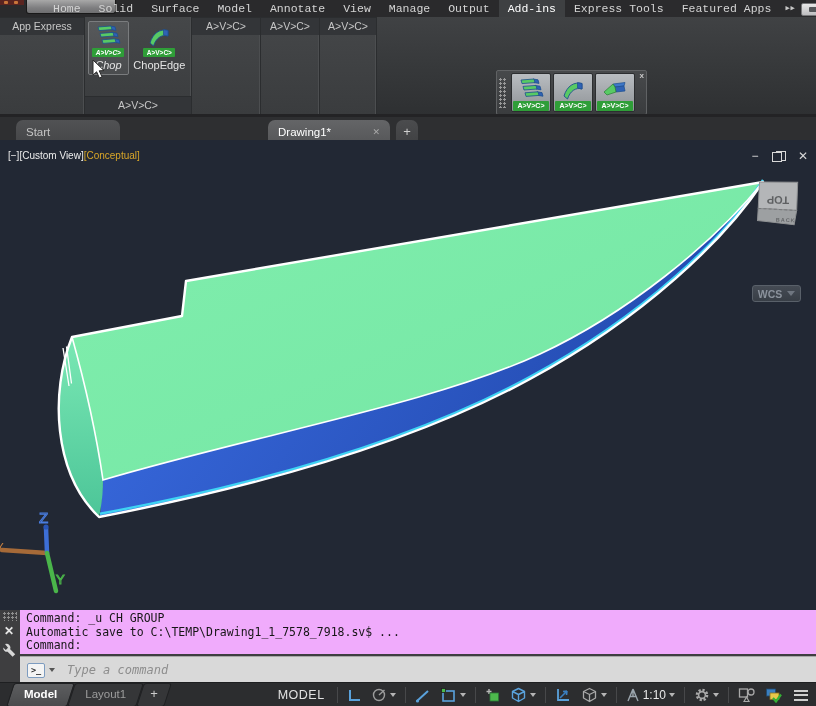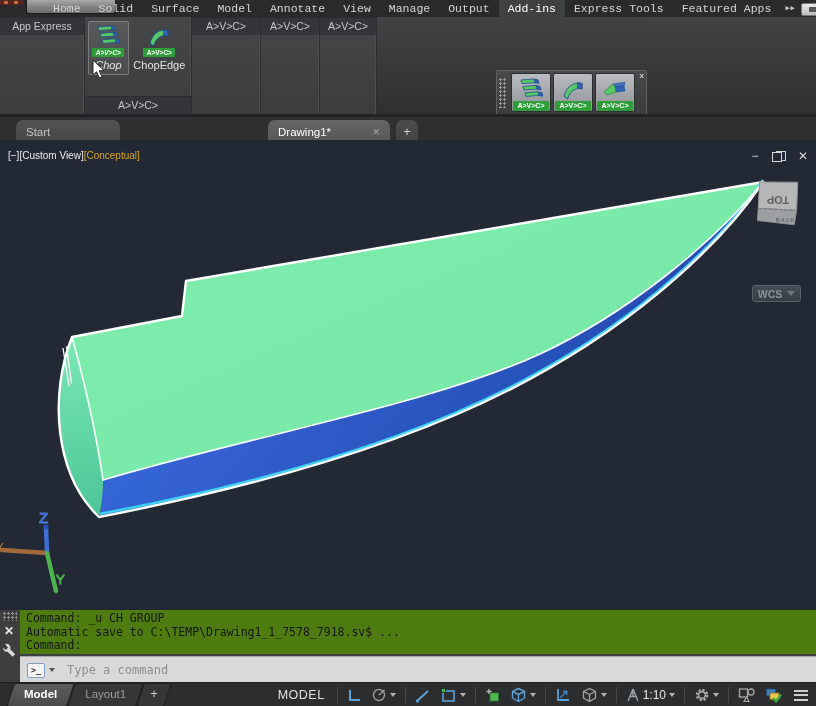--- a/index.html
+++ b/index.html
@@ -70,31 +70,31 @@
       display:flex;align-items:center;justify-content:center;gap:5px;margin-top:40px;}
   .wcs-btn .tri{width:0;height:0;border-left:4px solid transparent;border-right:4px solid transparent;border-top:5px solid #6f7680;}
   .ucs-icon{position:absolute;left:0;top:352px;}
   
   .cmd{position:absolute;left:0;top:610px;width:816px;height:72px;background:#3e3e40;}
   .cmd-rail{position:absolute;left:0;top:0;width:20px;height:72px;background:#3e3e40;}
   .cmd-grip{position:absolute;left:3px;top:2px;width:14px;height:9px;
       background:radial-gradient(circle at 1.5px 1.5px,#909090 1px,transparent 1.2px);background-size:4px 4px;}
   .cmd-x{position:absolute;left:4px;top:14px;color:#e6e6e6;font-size:12px;font-weight:bold;}
   .cmd-wrench{position:absolute;left:2px;top:32px;}
-  .cmd-history{position:absolute;left:20px;top:0;width:796px;height:44px;background:#4d7c0f;
+  .cmd-history{position:absolute;left:20px;top:0;width:796px;height:44px;background:#f0abfc;
       font-family:"DejaVu Sans Mono","Liberation Mono",monospace;font-size:11.5px;color:#161616;
       padding:2px 0 0 6px;box-sizing:border-box;line-height:13.5px;white-space:pre;}
   .cmd-input{position:absolute;left:20px;top:46px;width:796px;height:26px;background:#d9d9d9;border-top:1px solid #a8a8a8;
       display:flex;align-items:center;}
   .prompt-badge{margin-left:7px;width:16px;height:13px;background:#f4f4f4;border:1px solid #7d9cc0;border-radius:2px;
       font-family:"DejaVu Sans Mono",monospace;font-size:8.5px;font-weight:bold;color:#2a2a2a;
       display:flex;align-items:center;justify-content:center;}
   .prompt-caret{width:0;height:0;border-left:3.5px solid transparent;border-right:3.5px solid transparent;border-top:4.5px solid #555;margin-left:4px;}
   .cmd-placeholder{margin-left:12px;font-family:"DejaVu Sans Mono","Liberation Mono",monospace;
-      font-size:12px;color:#8d8d8d;}
+      font-style:italic;font-size:12px;color:#8d8d8d;}
   
   .statusbar{position:absolute;left:0;top:682px;width:816px;height:24px;background:#2c2d2f;border-top:1px solid #1e1f21;}
   .lay-tabs{position:absolute;left:10px;top:0;height:24px;display:flex;align-items:stretch;}
   .lay-tab{position:relative;padding:0 14px;font-size:11.5px;line-height:22px;color:#9c9c9c;}
   .lay-tab .bg{position:absolute;inset:0;transform:skewX(-18deg);border-radius:3px;background:#353638;border:1px solid #1f2022;}
   .lay-tab span{position:relative;}
   .lay-tab.active{color:#ffffff;font-weight:bold;}
   .lay-tab.active .bg{background:linear-gradient(#5c5d5f,#4a4b4d);}
   .lay-new{padding:0 10px;color:#cccccc;font-size:13px;line-height:22px;}
   .status-right{position:absolute;right:2px;top:0;height:24px;display:flex;align-items:center;gap:3px;}

